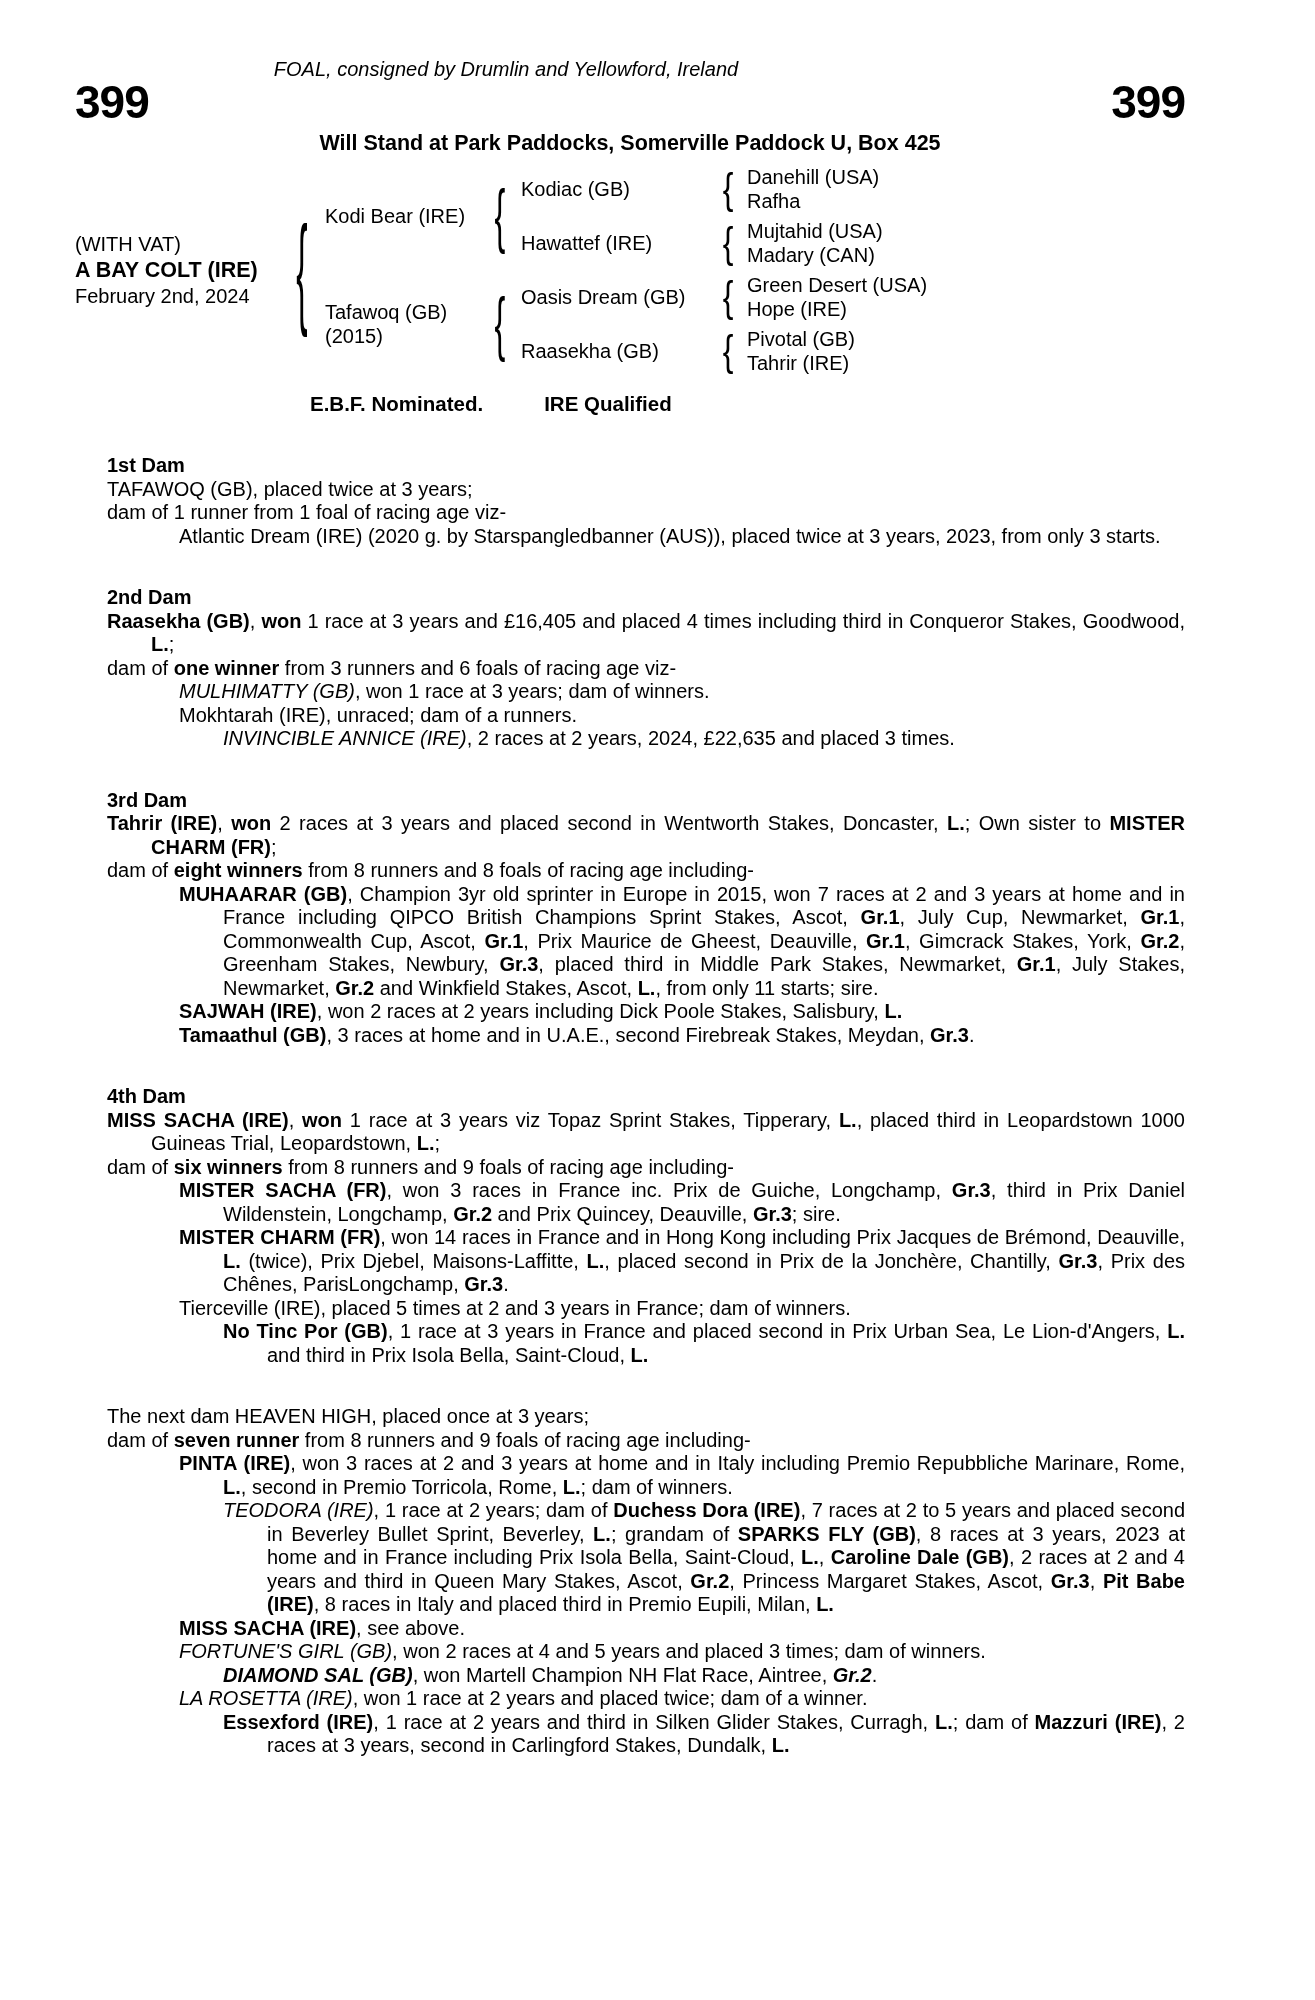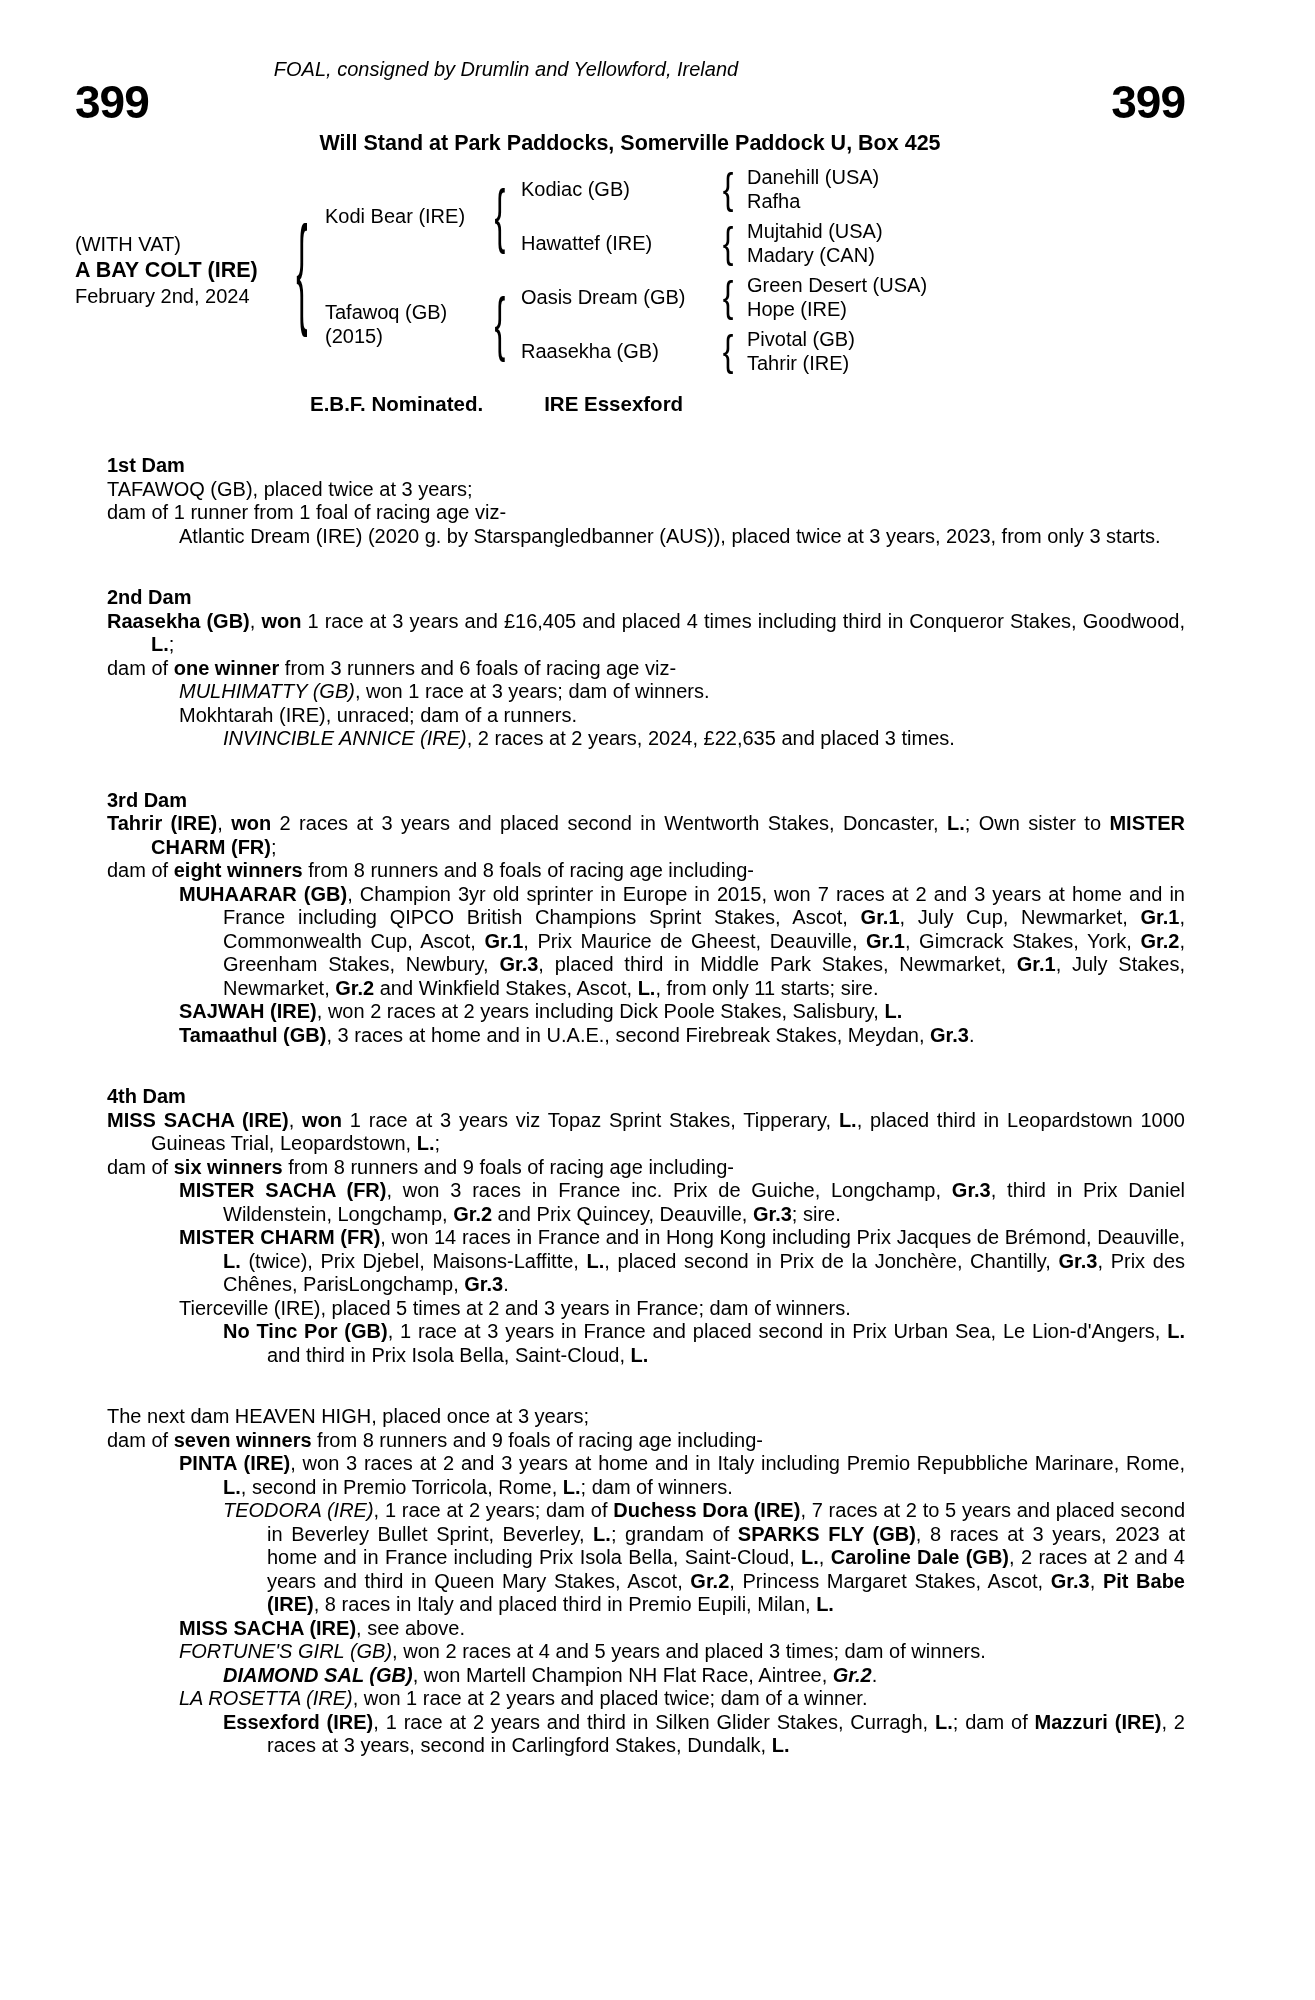--- a/index.html
+++ b/index.html
@@ -128,21 +128,21 @@
             </div>
           </div>
         </div>
       </div>
 
     </div>
   </div>
 
   <div class="ebf-row">
     <span>E.B.F. Nominated.</span>
-    <span>IRE Essexford</span>
+    <span>IRE Qualified</span>
   </div>
 
   <div class="sections">
       <div class="dam-section">
         <div class="dam-heading">1st Dam</div>
         <p class="para lvl0"><span class="seg">TAFAWOQ (GB), placed twice at 3 years;</span></p>
         <p class="para lvl0"><span class="seg">dam of 1 runner from 1 foal of racing age viz-</span></p>
         <p class="para lvl1"><span class="seg">Atlantic Dream (IRE) (2020 g. by Starspangledbanner (AUS)), placed twice at 3 years, 2023, from only 3 starts.</span></p>
       </div>
       <div class="dam-section">
@@ -165,21 +165,21 @@
         <div class="dam-heading">4th Dam</div>
         <p class="para lvl0"><span class="seg seg-b">MISS SACHA (IRE)</span><span class="seg">, </span><span class="seg seg-b">won</span><span class="seg"> 1 race at 3 years viz Topaz Sprint Stakes, Tipperary, </span><span class="seg seg-b">L.</span><span class="seg">, placed third in Leopardstown 1000 Guineas Trial, Leopardstown, </span><span class="seg seg-b">L.</span><span class="seg">;</span></p>
         <p class="para lvl0"><span class="seg">dam of </span><span class="seg seg-b">six winners</span><span class="seg"> from 8 runners and 9 foals of racing age including-</span></p>
         <p class="para lvl1"><span class="seg seg-b">MISTER SACHA (FR)</span><span class="seg">, won 3 races in France inc. Prix de Guiche, Longchamp, </span><span class="seg seg-b">Gr.3</span><span class="seg">, third in Prix Daniel Wildenstein, Longchamp, </span><span class="seg seg-b">Gr.2</span><span class="seg"> and Prix Quincey, Deauville, </span><span class="seg seg-b">Gr.3</span><span class="seg">; sire.</span></p>
         <p class="para lvl1"><span class="seg seg-b">MISTER CHARM (FR)</span><span class="seg">, won 14 races in France and in Hong Kong including Prix Jacques de Brémond, Deauville, </span><span class="seg seg-b">L.</span><span class="seg"> (twice), Prix Djebel, Maisons-Laffitte, </span><span class="seg seg-b">L.</span><span class="seg">, placed second in Prix de la Jonchère, Chantilly, </span><span class="seg seg-b">Gr.3</span><span class="seg">, Prix des Chênes, ParisLongchamp, </span><span class="seg seg-b">Gr.3</span><span class="seg">.</span></p>
         <p class="para lvl1"><span class="seg">Tierceville (IRE), placed 5 times at 2 and 3 years in France; dam of winners.</span></p>
         <p class="para lvl2"><span class="seg seg-b">No Tinc Por (GB)</span><span class="seg">, 1 race at 3 years in France and placed second in Prix Urban Sea, Le Lion-d'Angers, </span><span class="seg seg-b">L.</span><span class="seg"> and third in Prix Isola Bella, Saint-Cloud, </span><span class="seg seg-b">L.</span></p>
       </div>
       <div class="dam-section">
         <p class="para lvl0"><span class="seg">The next dam HEAVEN HIGH, placed once at 3 years;</span></p>
-        <p class="para lvl0"><span class="seg">dam of </span><span class="seg seg-b">seven winners</span><span class="seg"> from 8 runners and 9 foals of racing age including-</span></p>
+        <p class="para lvl0"><span class="seg">dam of </span><span class="seg seg-b">seven runner</span><span class="seg"> from 8 runners and 9 foals of racing age including-</span></p>
         <p class="para lvl1"><span class="seg seg-b">PINTA (IRE)</span><span class="seg">, won 3 races at 2 and 3 years at home and in Italy including Premio Repubbliche Marinare, Rome, </span><span class="seg seg-b">L.</span><span class="seg">, second in Premio Torricola, Rome, </span><span class="seg seg-b">L.</span><span class="seg">; dam of winners.</span></p>
         <p class="para lvl2"><span class="seg seg-i">TEODORA (IRE)</span><span class="seg">, 1 race at 2 years; dam of </span><span class="seg seg-b">Duchess Dora (IRE)</span><span class="seg">, 7 races at 2 to 5 years and placed second in Beverley Bullet Sprint, Beverley, </span><span class="seg seg-b">L.</span><span class="seg">; grandam of </span><span class="seg seg-b">SPARKS FLY (GB)</span><span class="seg">, 8 races at 3 years, 2023 at home and in France including Prix Isola Bella, Saint-Cloud, </span><span class="seg seg-b">L.</span><span class="seg">, </span><span class="seg seg-b">Caroline Dale (GB)</span><span class="seg">, 2 races at 2 and 4 years and third in Queen Mary Stakes, Ascot, </span><span class="seg seg-b">Gr.2</span><span class="seg">, Princess Margaret Stakes, Ascot, </span><span class="seg seg-b">Gr.3</span><span class="seg">, </span><span class="seg seg-b">Pit Babe (IRE)</span><span class="seg">, 8 races in Italy and placed third in Premio Eupili, Milan, </span><span class="seg seg-b">L.</span></p>
         <p class="para lvl1"><span class="seg seg-b">MISS SACHA (IRE)</span><span class="seg">, see above.</span></p>
         <p class="para lvl1"><span class="seg seg-i">FORTUNE'S GIRL (GB)</span><span class="seg">, won 2 races at 4 and 5 years and placed 3 times; dam of winners.</span></p>
         <p class="para lvl2"><span class="seg seg-bi">DIAMOND SAL (GB)</span><span class="seg">, won Martell Champion NH Flat Race, Aintree, </span><span class="seg seg-bi">Gr.2</span><span class="seg">.</span></p>
         <p class="para lvl1"><span class="seg seg-i">LA ROSETTA (IRE)</span><span class="seg">, won 1 race at 2 years and placed twice; dam of a winner.</span></p>
         <p class="para lvl2"><span class="seg seg-b">Essexford (IRE)</span><span class="seg">, 1 race at 2 years and third in Silken Glider Stakes, Curragh, </span><span class="seg seg-b">L.</span><span class="seg">; dam of </span><span class="seg seg-b">Mazzuri (IRE)</span><span class="seg">, 2 races at 3 years, second in Carlingford Stakes, Dundalk, </span><span class="seg seg-b">L.</span></p>
       </div>
     </div>
 

